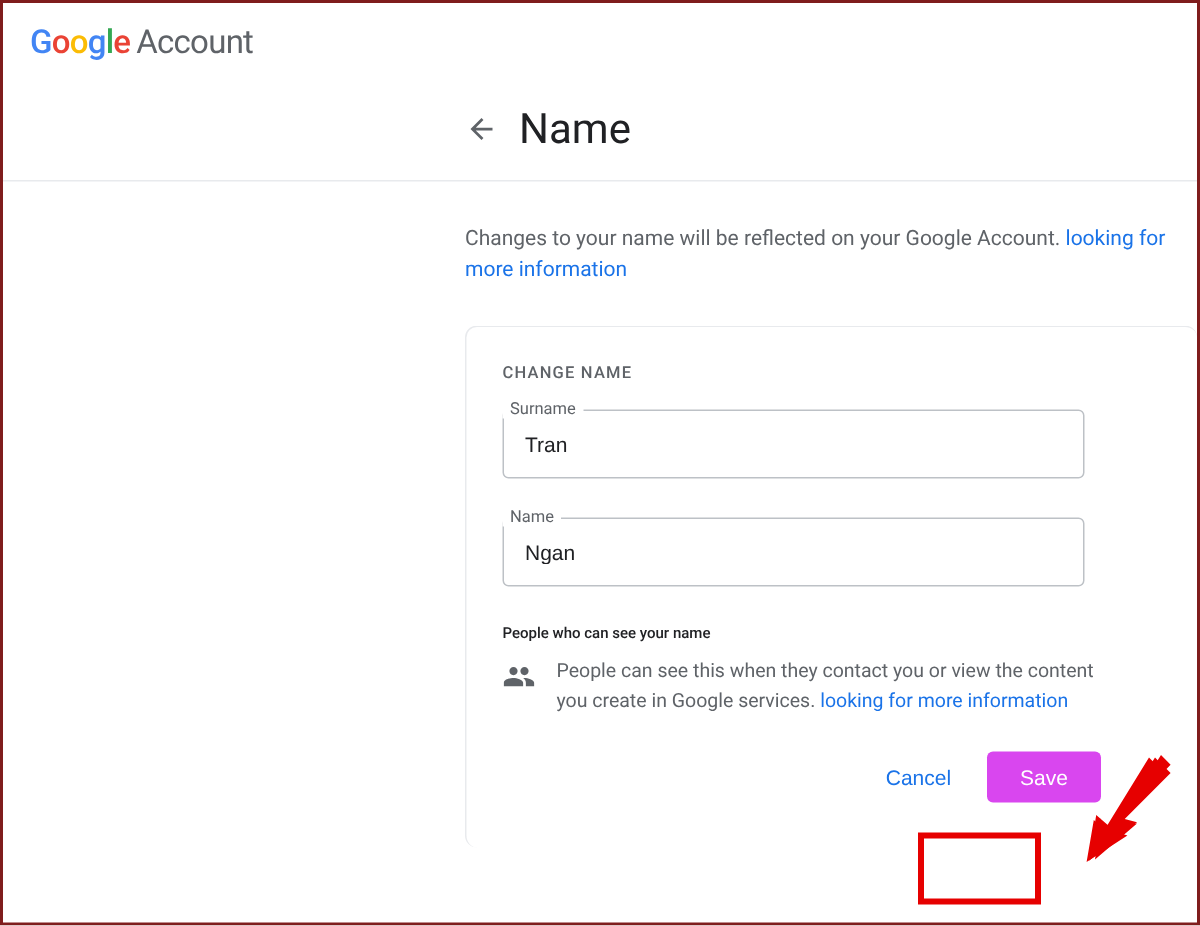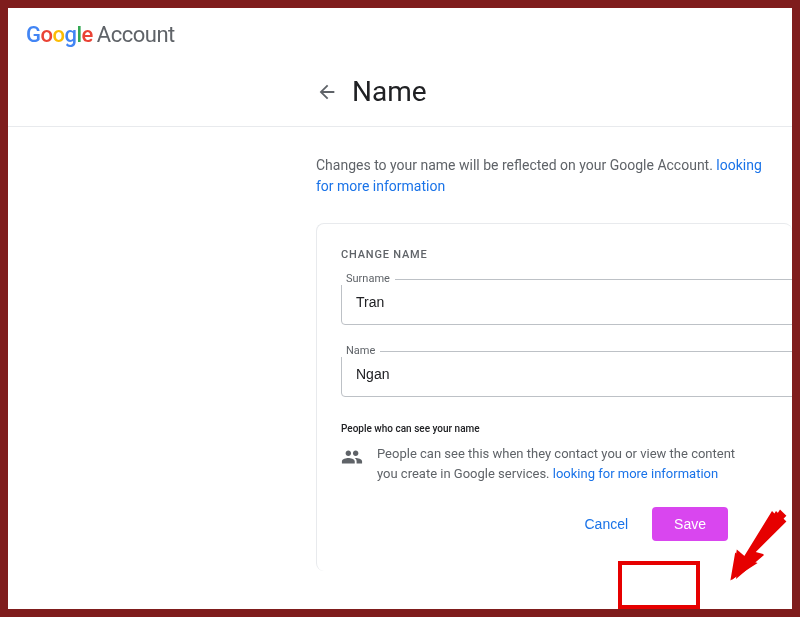--- a/index.html
+++ b/index.html
@@ -1,18 +1,18 @@
 <!DOCTYPE html>
 <html><head>
 <meta charset="utf-8">
 <style>
   * { box-sizing: border-box; margin: 0; padding: 0; }
   body { font-family: Roboto, 'Segoe UI', Arial, sans-serif; background: #fff; }
   .frame {
-    width: 800px; height: 617px; border: 8px solid #7f1d1d; position: relative; overflow: hidden; background: #fff;
+    width: 800px; height: 617px; border: 2px solid #7f1d1d; position: relative; overflow: hidden; background: #fff;
   }
   .header {
     display: flex; align-items: center; padding: 14px 18px 10px 18px;
   }
   .logo { font-size: 22px; font-weight: 500; letter-spacing: -0.5px; }
   .logo .g1 { color:#4285F4; } .logo .o1{color:#EA4335;} .logo .o2{color:#FBBC05;}
   .logo .g2{color:#4285F4;} .logo .l1{color:#34A853;} .logo .e1{color:#EA4335;}
   .logo .acct { color:#5f6368; font-weight:400; margin-left:4px; }
   .title-row {
     display:flex; align-items:center; gap:14px; padding: 18px 0 18px 308px;
@@ -27,21 +27,21 @@
     border:1px solid #e8eaed; border-radius:8px; border-right:none; border-bottom:none;
     margin-top:26px; padding: 24px 24px 30px 24px;
   }
   .section-label { font-size:11px; letter-spacing:0.8px; color:#5f6368; font-weight:500; margin-bottom:18px; }
   .field { position:relative; margin-bottom:26px; }
   .field-label {
     position:absolute; top:-7px; left:0; background:#fff; padding:0 5px;
     font-size:11px; color:#5f6368;
   }
   .field input {
-    width: 456px; padding: 14px 14px; font-size:14px; color:#202124;
+    width: 388px; padding: 14px 14px; font-size:14px; color:#202124;
     border:1px solid #bdc1c6; border-radius:4px; outline:none;
   }
   .vis-title { font-size:10px; font-weight:500; color:#202124; margin-top:8px; margin-bottom:10px; }
   .vis-row { display:flex; gap:14px; align-items:flex-start; }
   .people-ic { width:22px; height:22px; flex-shrink:0; color:#5f6368; margin-top:2px; }
   .vis-text { font-size:13px; color:#5f6368; line-height:1.5; max-width:380px; }
   .vis-text a { color:#1a73e8; text-decoration:none; }
   .actions { display:flex; gap:10px; justify-content:flex-end; margin-top:24px; padding-right:40px; }
   .btn-cancel {
     background:none; border:none; color:#1a73e8; font-size:14px; font-weight:500;

